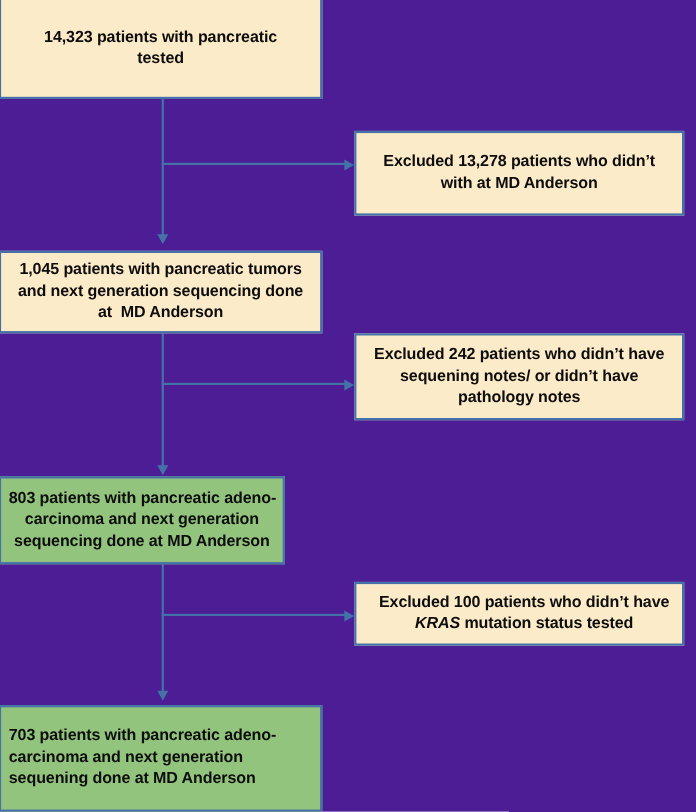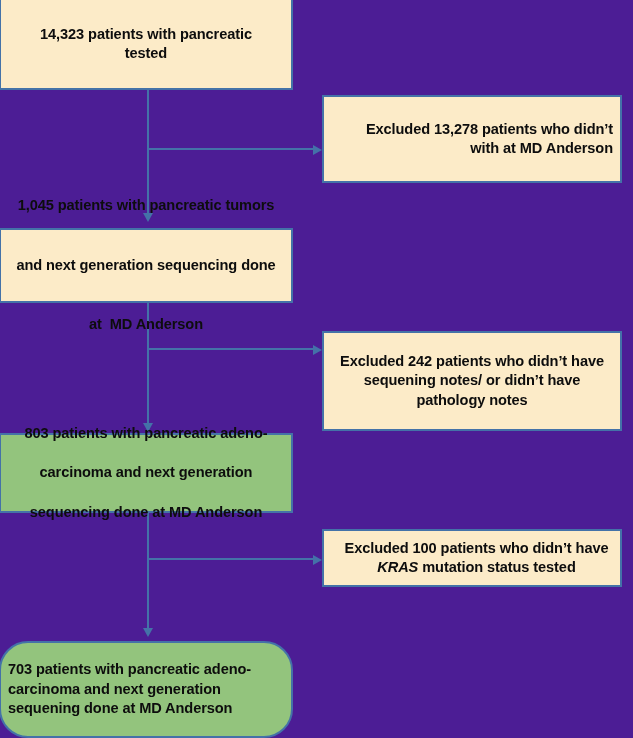--- a/index.html
+++ b/index.html
@@ -29,21 +29,21 @@
     font-size: 14.6px;
     line-height: 1.33;
     color: #0d0d0d;
     letter-spacing: -0.1px;
     padding: 2px 7px;
   }
   .node .line { display: block; white-space: pre; }
   .fill-cream { background: #fcebc8; }
   .fill-green { background: #93c47d; }
   .align-center { text-align: center; }
-  .align-left   { text-align: left; border-radius: 29px; }
+  .align-left   { text-align: left; }
   .ital { font-style: italic; }
 
   
   .conn {
     position: absolute;
     background: #4472a8;
   }
   .v-line { width: 2px; }
   .h-line { height: 2px; }
   .arrow-down {
@@ -82,38 +82,38 @@
   <div class="arrow-down" style="left:143px; top:628px;"></div>
 
   <div class="conn h-line" style="left:147px; top:558px; width:168px;"></div>
   <div class="arrow-right" style="left:313px; top:555px;"></div>
 
   <div class="node fill-cream align-center" style="left:-1px; top:-2px; width:294px; height:92px;">
     <span class="line">14,323 patients with pancreatic</span>
     <span class="line">tested</span>
   </div>
 
-  <div class="node fill-cream align-center" style="left:322px; top:95px; width:300px; height:88px;align-items:flex-end;">
+  <div class="node fill-cream align-center" style="left:322px; top:119px; width:300px; height:77px;">
     <span class="line">Excluded 13,278 patients who didn’t</span>
     <span class="line">with at MD Anderson</span>
   </div>
 
-  <div class="node fill-cream align-center" style="left:-1px; top:228px; width:294px; height:75px;gap:40px;">
+  <div class="node fill-cream align-center" style="left:-1px; top:228px; width:294px; height:75px;">
     <span class="line">1,045 patients with pancreatic tumors</span>
     <span class="line">and next generation sequencing done</span>
     <span class="line">at  MD Anderson</span>
   </div>
 
-  <div class="node fill-cream align-center" style="left:322px; top:303px; width:300px; height:100px;margin-top:28px;">
+  <div class="node fill-cream align-center" style="left:322px; top:303px; width:300px; height:79px;">
     <span class="line">Excluded 242 patients who didn’t have</span>
     <span class="line">sequening notes/ or didn’t have</span>
     <span class="line">pathology notes</span>
   </div>
 
-  <div class="node fill-green align-center" style="left:-1px; top:433px; width:294px; height:80px;gap:20px;">
+  <div class="node fill-green align-center" style="left:-1px; top:433px; width:260px; height:80px;">
     <span class="line">803 patients with pancreatic adeno-</span>
     <span class="line">carcinoma and next generation</span>
     <span class="line">sequencing done at MD Anderson</span>
   </div>
 
   <div class="node fill-cream align-center" style="left:322px; top:529px; width:300px; height:58px;padding-left:16px;">
     <span class="line">Excluded 100 patients who didn’t have</span>
     <span class="line"><span class="ital">KRAS</span><span> mutation status tested</span></span>
   </div>
 

